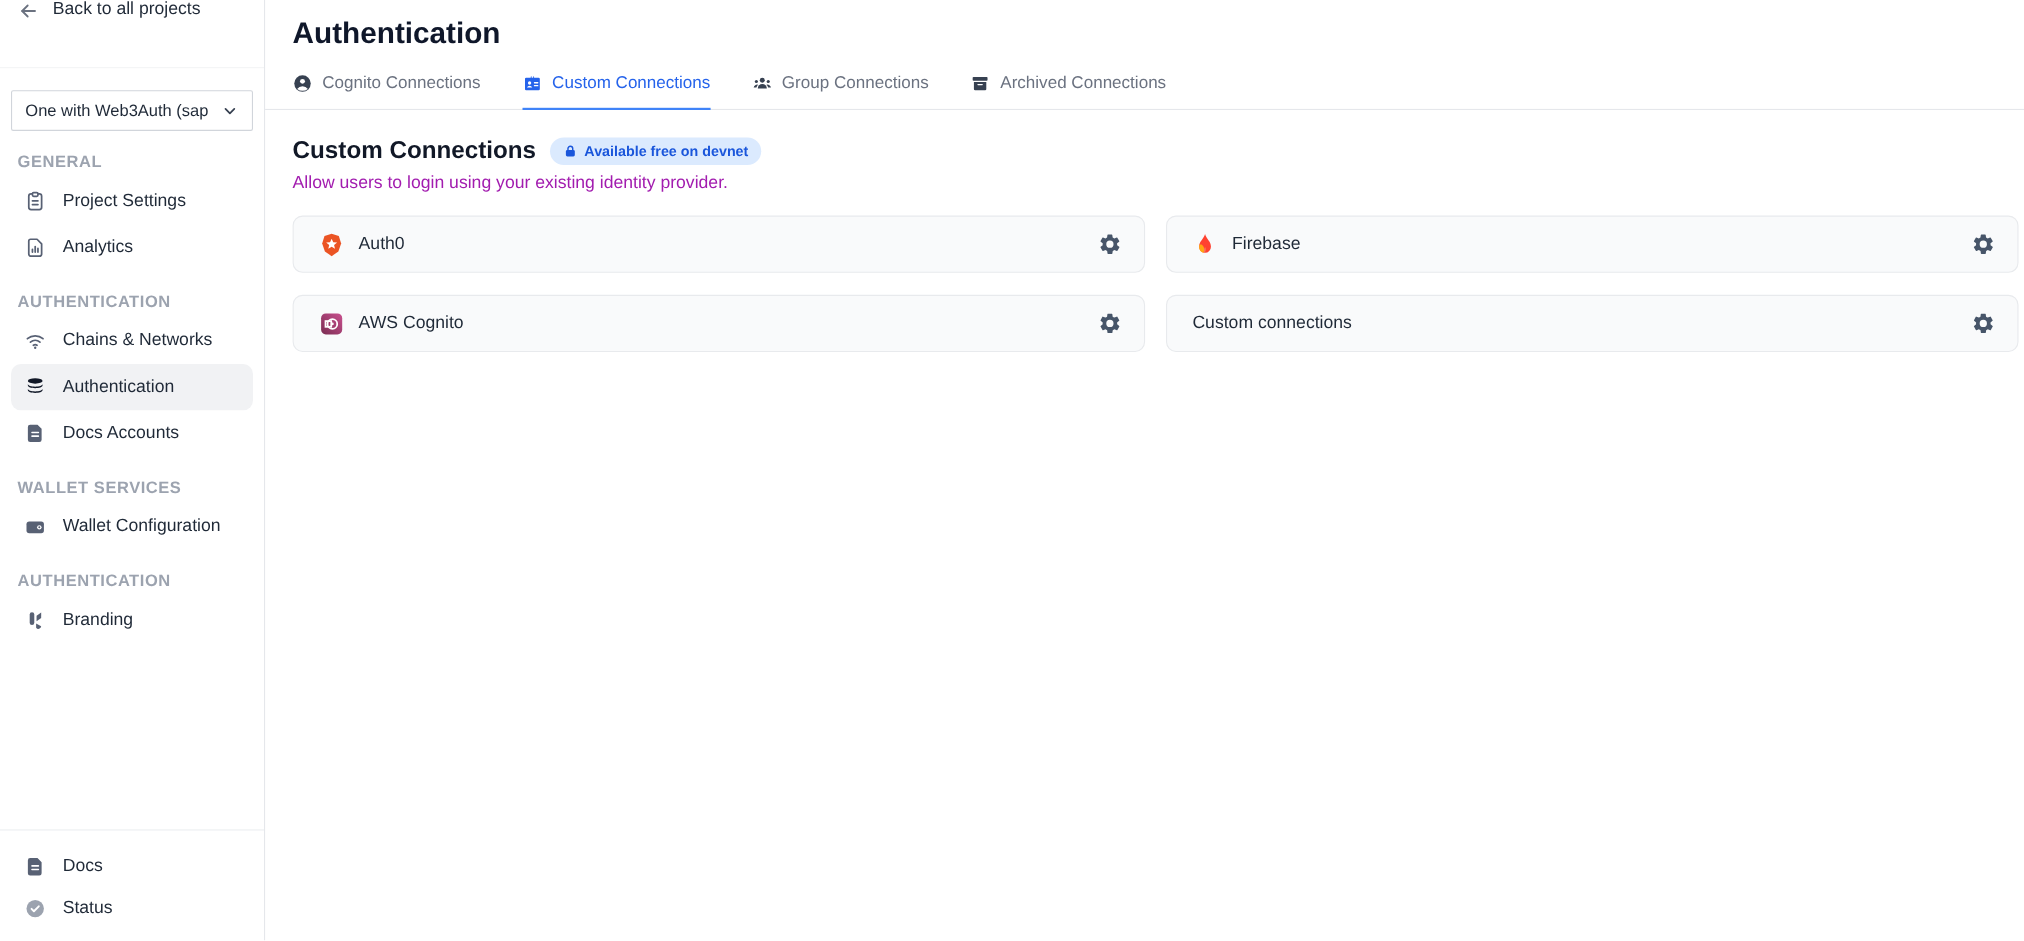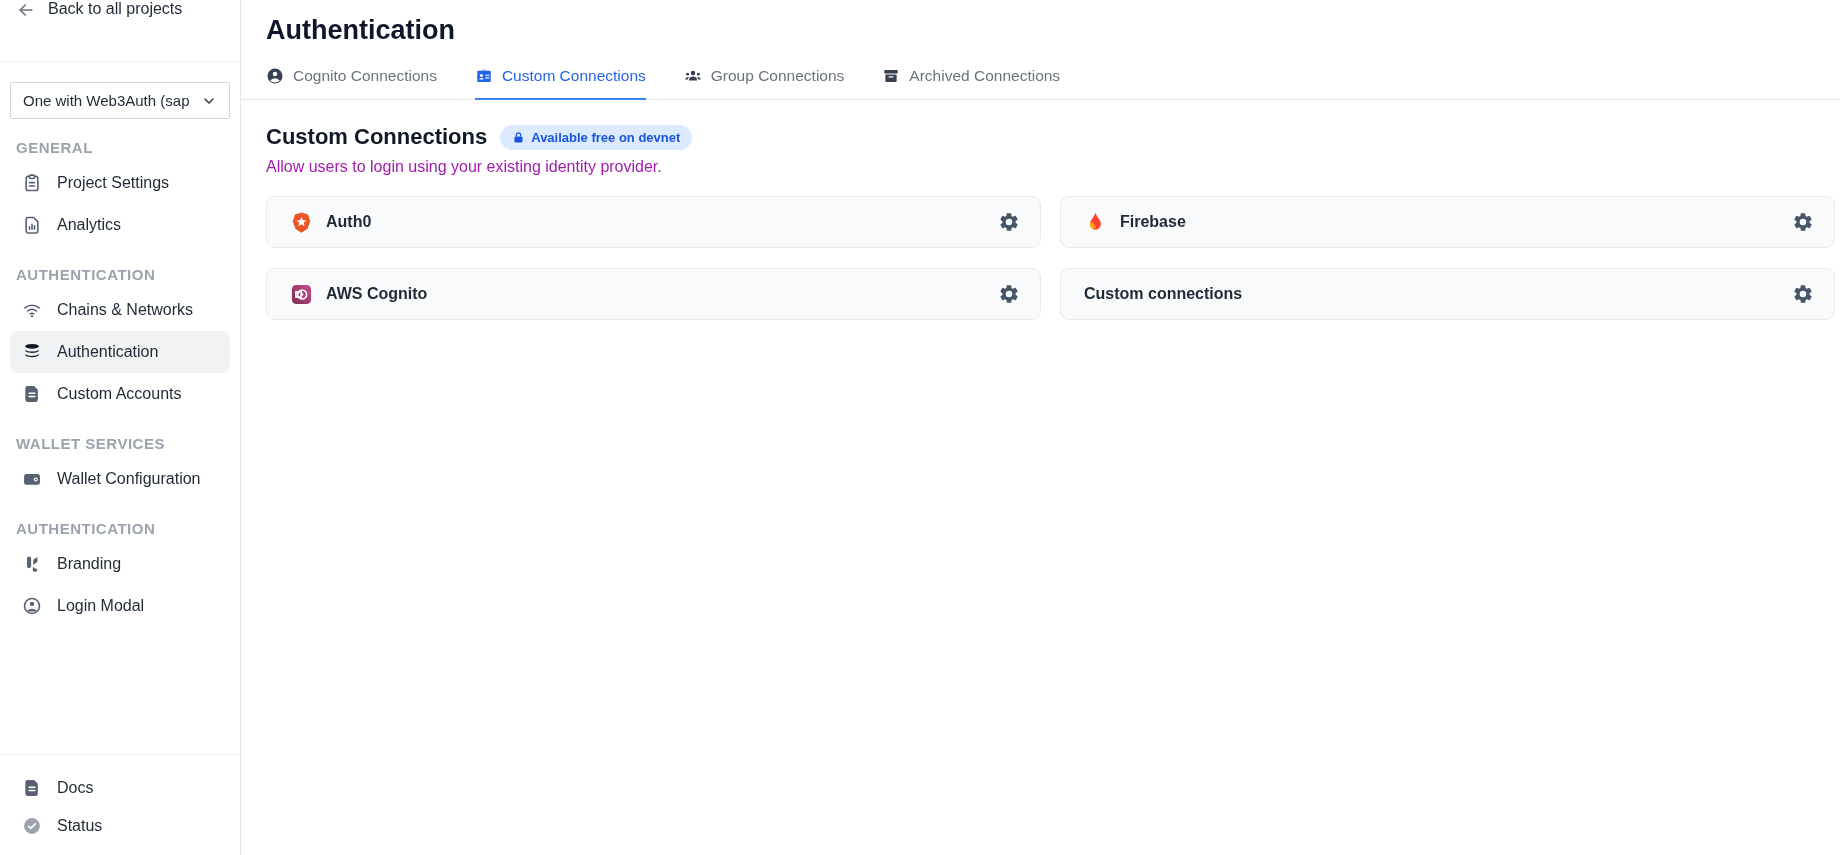--- a/index.html
+++ b/index.html
@@ -91,21 +91,21 @@
     display: grid; grid-template-columns: 1fr 1fr;
     column-gap: 19px; row-gap: 20px;
   }
   .conn-card {
     height: 52px; background: #F9FAFB;
     border: 1px solid #E8EAED; border-radius: 9px;
     display: flex; align-items: center; gap: 13px;
     padding: 0 20px 0 23px; cursor: pointer;
   }
   .conn-card .logo { width: 23px; height: 23px; display: inline-flex; }
-  .conn-card .lbl { font-size: 16px; font-weight: 700; color: #1F2937; flex: 1; }
+  .conn-card .lbl { font-size: 16px; font-weight: 400; color: #1F2937; flex: 1; }
   .gear-btn {
     width: 22px; height: 22px; display: inline-flex;
     color: #475569; cursor: pointer; background: none; border: none;
   }
   .ico svg, .logo svg, .gear-btn svg { width: 100%; height: 100%; }
 </style>
 </head>
 <body>
 
 <div class="app">
@@ -181,21 +181,21 @@
         <span class="lbl">Authentication</span>
       </div>
 
       <div class="nav-item">
         <span class="ico">
           <svg viewBox="0 0 24 24" fill="currentColor">
               <path d="M6.5 2.5h8L19 7v12a2.5 2.5 0 0 1-2.5 2.5h-10A2.5 2.5 0 0 1 4 19V5a2.5 2.5 0 0 1 2.5-2.5z"></path>
               <path d="M8.5 11h7M8.5 15h7" stroke="#ffffff" stroke-width="1.7" stroke-linecap="round"></path>
             </svg>
         </span>
-        <span class="lbl">Custom Accounts</span>
+        <span class="lbl">Docs Accounts</span>
       </div>
 
       <div class="section-label">WALLET SERVICES</div>
 
       <div class="nav-item">
         <span class="ico">
           <svg viewBox="0 0 24 24" fill="currentColor">
               <rect x="2.5" y="6" width="19" height="13" rx="3"></rect>
               <circle cx="16.5" cy="12.5" r="2.4" fill="#ffffff"></circle>
               <circle cx="16.5" cy="12.5" r="1.1"></circle>
@@ -210,30 +210,20 @@
         <span class="ico">
           <svg viewBox="0 0 24 24" fill="currentColor">
               <rect x="6" y="3" width="5" height="14" rx="2.5"></rect>
               <path d="M13.5 7l5-3.5v6L13.5 13z"></path>
               <path d="M13 15.5l5.5 3a3 3 0 0 1-5.5 1.5z"></path>
             </svg>
         </span>
         <span class="lbl">Branding</span>
       </div>
 
-      <div class="nav-item">
-        <span class="ico">
-          <svg viewBox="0 0 24 24" fill="none" stroke="currentColor" stroke-width="1.9">
-              <circle cx="12" cy="12" r="9"></circle>
-              <circle cx="12" cy="9.5" r="2.6" fill="currentColor" stroke="none"></circle>
-              <path d="M5.8 18.6a7.5 7.5 0 0 1 12.4 0" fill="currentColor" stroke="none"></path>
-            </svg>
-        </span>
-        <span class="lbl">Login Modal</span>
-      </div>
 
     </div>
 
     <div class="side-footer">
       <div class="nav-item">
         <span class="ico">
           <svg viewBox="0 0 24 24" fill="currentColor">
               <path d="M6.5 2.5h8L19 7v12a2.5 2.5 0 0 1-2.5 2.5h-10A2.5 2.5 0 0 1 4 19V5a2.5 2.5 0 0 1 2.5-2.5z"></path>
               <path d="M8.5 11h7M8.5 15h7" stroke="#ffffff" stroke-width="1.7" stroke-linecap="round"></path>
             </svg>

